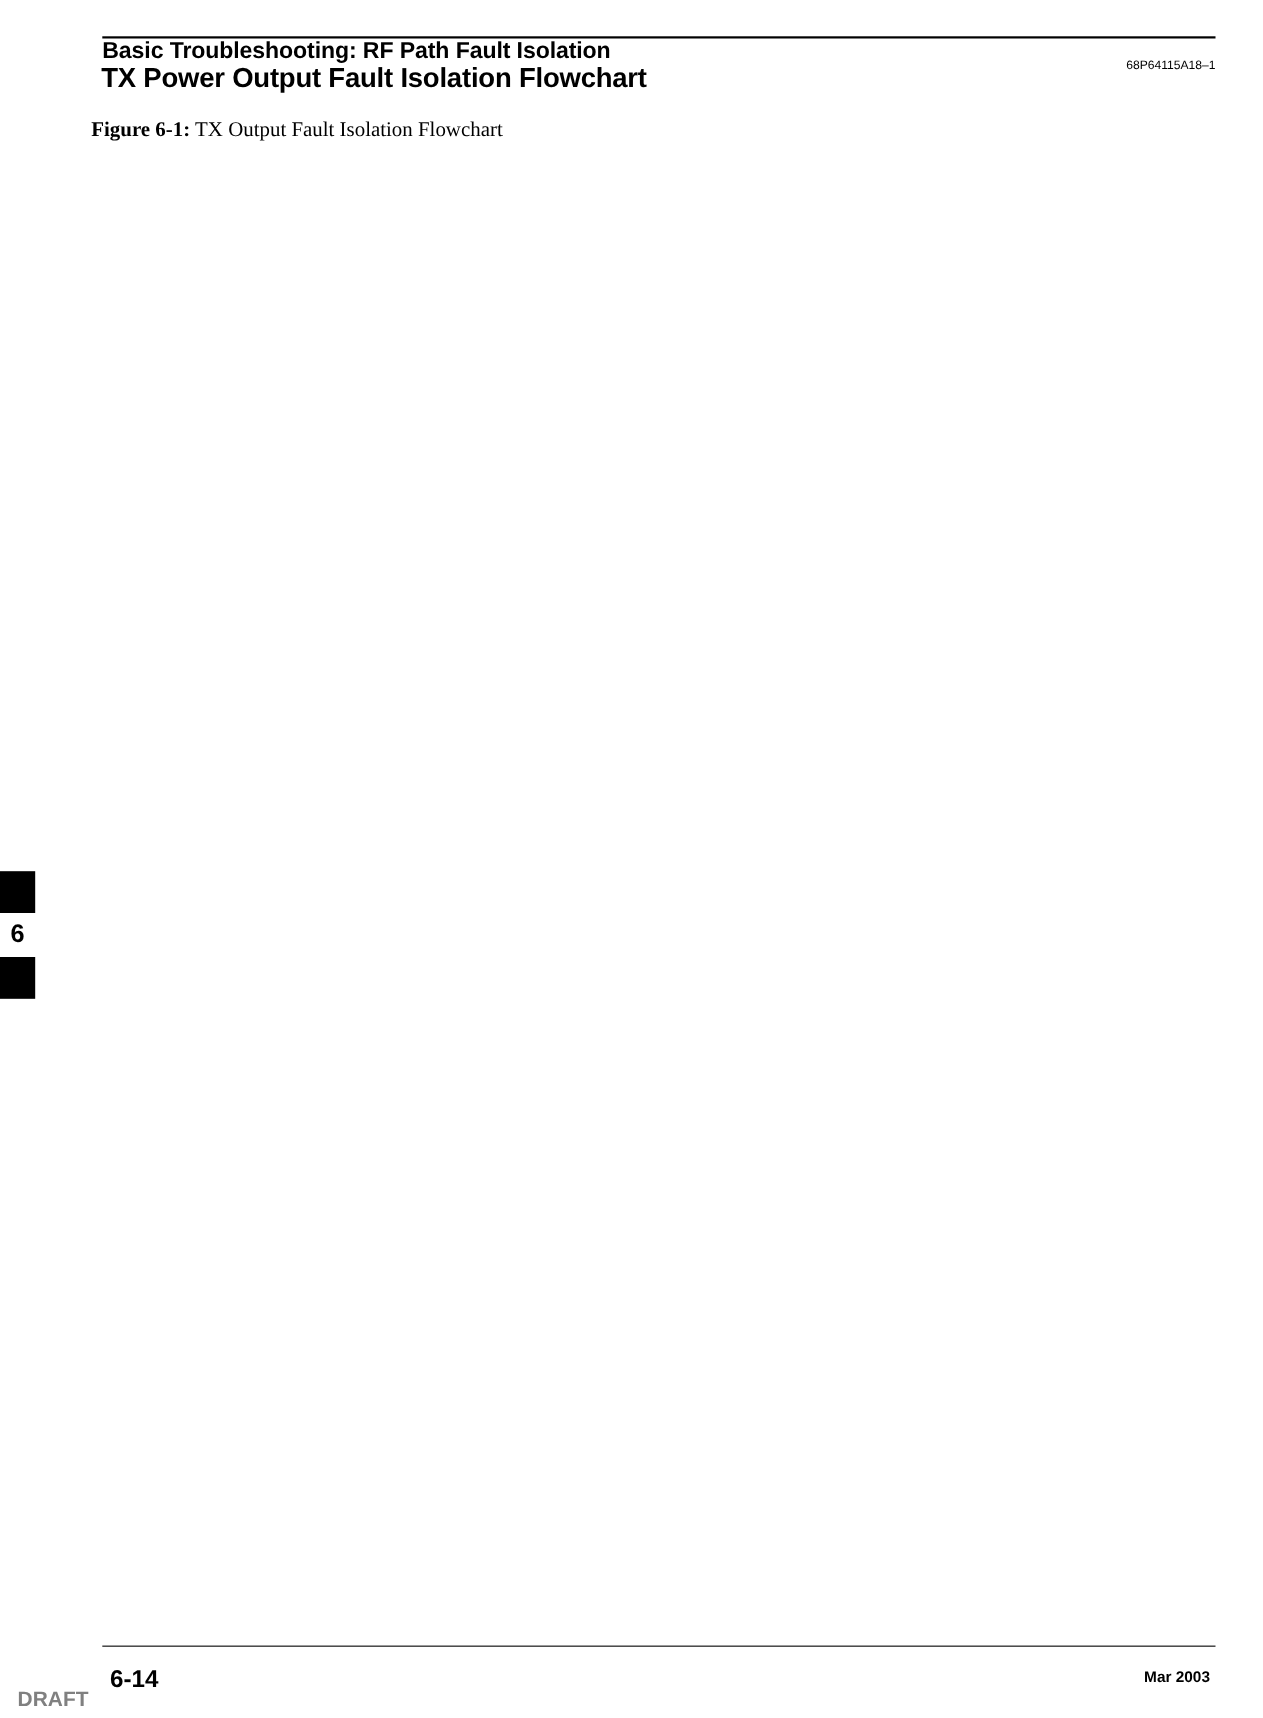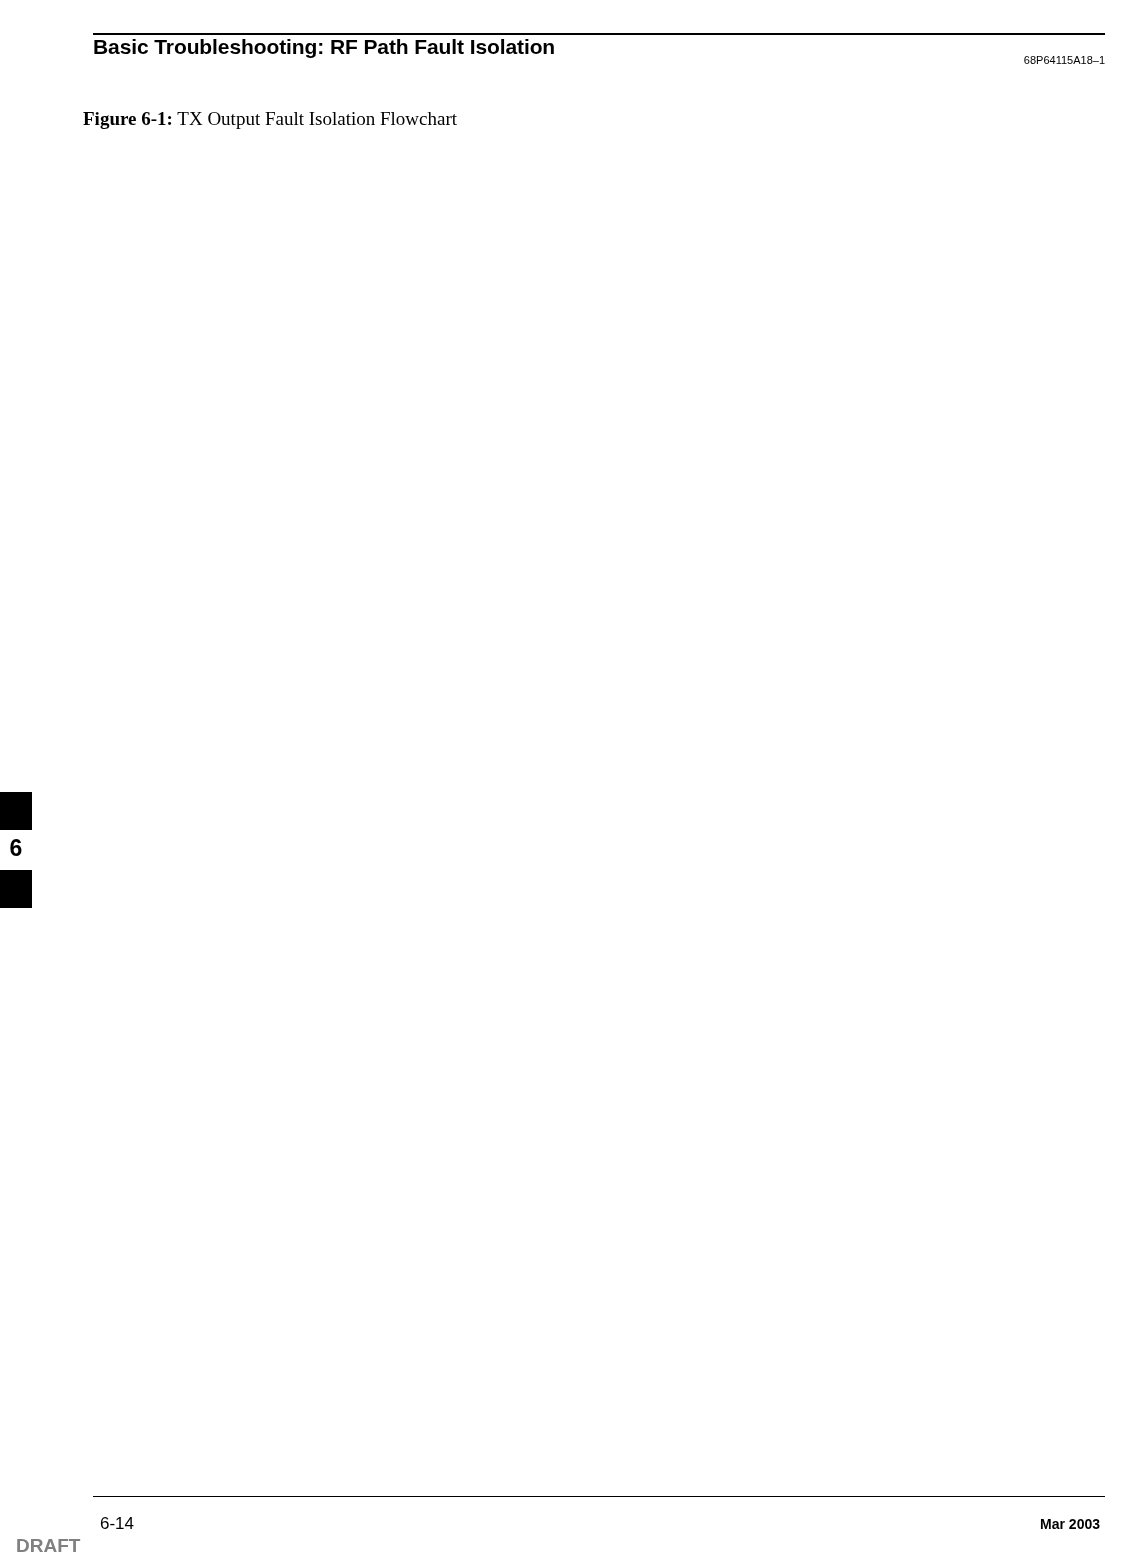--- a/index.html
+++ b/index.html
@@ -14,36 +14,37 @@
   #hdr-rule{position:absolute;left:93px;top:33px;width:1012px;height:2px;background:#000;}
   #sect-title{position:absolute;left:92px;top:57px;font-size:25px;font-weight:bold;letter-spacing:-0.2px;}
   #fig-cap{position:absolute;left:83px;top:108px;font-size:19px;font-family:"Liberation Serif",serif;}
   #fig-cap b{font-weight:bold;}
   
   #tab-top{position:absolute;left:0px;top:792px;width:32px;height:38px;background:#000;}
   #tab-num{position:absolute;left:0px;top:835px;width:32px;text-align:center;font-size:23px;font-weight:bold;}
   #tab-bot{position:absolute;left:0px;top:870px;width:32px;height:38px;background:#000;}
   
   #ftr-rule{position:absolute;left:93px;top:1496px;width:1012px;height:1px;background:#000;}
-  #ftr-page{position:absolute;left:100px;top:1514px;font-size:17px;font-weight:normal;}
+  #ftr-page{position:absolute;left:100px;top:1514px;font-size:22px;font-weight:bold;}
   #ftr-mid{position:absolute;left:0;right:0;top:1513px;text-align:center;font-size:19px;font-weight:bold;}
   #ftr-date{position:absolute;right:48px;top:1516px;font-size:14px;font-weight:bold;}
   #ftr-draft{position:absolute;left:0;right:0;top:1535px;text-align:left;font-size:19px;font-weight:bold;color:#808080;padding-left:16px;}
   
   #flow{position:absolute;left:0;top:0;}
 </style>
 </head>
 <body>
 
 <div class="pg">
 
   <div id="hdr-title">Basic Troubleshooting: RF Path Fault Isolation</div>
   <div id="hdr-docnum">68P64115A18–1</div>
   <div id="hdr-rule"></div>
 
+  <div id="sect-title">TX Power Output Fault Isolation Flowchart</div>
   <div id="fig-cap"><b>Figure 6-1:</b> <span>TX Output Fault Isolation Flowchart</span></div>
 
   <div id="tab-top"></div>
   <div id="tab-num">6</div>
   <div id="tab-bot"></div>
 
   <svg id="flow" width="1148" height="1330" viewBox="0 0 1148 1330"></svg>
 
   <div id="ftr-rule"></div>
   <div id="ftr-page">6-14</div>

